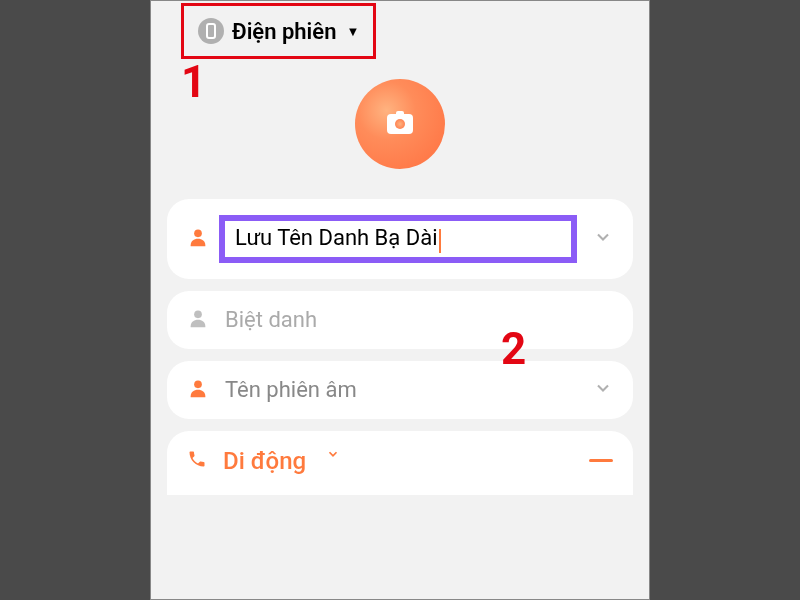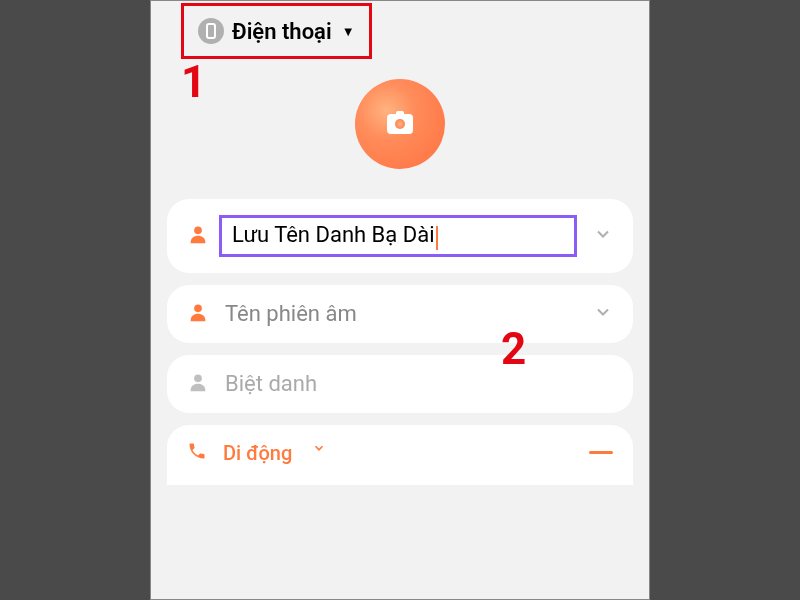--- a/index.html
+++ b/index.html
@@ -135,21 +135,21 @@
       color: #888;
     }
     .field-text.placeholder-light {
       color: #aaa;
     }
     .expand-chevron {
       color: #b0b0b0;
       flex-shrink: 0;
     }
     .name-field-box {
-      border: 3px solid #8b5cf6;
+      border: 6px solid #8b5cf6;
       padding: 4px 10px 4px 10px;
       margin-left: -6px;
       flex: 1;
     }
     .name-field-box .field-text {
       font-size: 22px;
       color: #000;
     }
     .cursor {
       display: inline-block;
@@ -178,21 +178,21 @@
       display: flex;
       align-items: center;
       gap: 16px;
       margin-bottom: 8px;
     }
     .phone-icon {
       flex-shrink: 0;
     }
     .phone-type {
       color: #ff7a3d;
-      font-size: 20px;
+      font-size: 24px;
       font-weight: 500;
       display: flex;
       align-items: flex-start;
       gap: 20px;
       flex: 1;
     }
     .phone-type-chevron {
       color: #ff7a3d;
     }
     .remove-line {
@@ -209,21 +209,21 @@
   </style>
 </head>
 <body>
 
 <div class="phone-frame">
 
   <div class="storage-selector">
     <div class="storage-icon">
       <div class="storage-icon-inner"></div>
     </div>
-    <span class="storage-label">Điện thoại</span>
+    <span class="storage-label">Điện phiên</span>
     <span class="dropdown-arrow">▼</span>
   </div>
 
   <div class="annotation-1">1</div>
 
   <div class="avatar-section">
     <div class="avatar">
       <div class="camera-icon"></div>
     </div>
   </div>
@@ -242,41 +242,41 @@
       <svg width="20" height="20" viewBox="0 0 24 24" fill="none" stroke="#b0b0b0" stroke-width="2.5">
           <polyline points="6 9 12 15 18 9"></polyline>
         </svg>
     </span>
   </div>
 
   <div class="annotation-2">2</div>
 
   <div class="field-row">
     <span class="person-icon">
+      <svg width="22" height="22" viewBox="0 0 24 24" class="person-svg grey">
+          <circle cx="12" cy="8" r="4.2"></circle>
+          <path d="M4 21c0-4.4 3.6-7 8-7s8 2.6 8 7v1H4z"></path>
+        </svg>
+    </span>
+    <span class="field-text placeholder-light">Biệt danh</span>
+  </div>
+
+  <div class="field-row">
+    <span class="person-icon">
       <svg width="22" height="22" viewBox="0 0 24 24" class="person-svg">
           <circle cx="12" cy="8" r="4.2"></circle>
           <path d="M4 21c0-4.4 3.6-7 8-7s8 2.6 8 7v1H4z"></path>
         </svg>
     </span>
     <span class="field-text placeholder">Tên phiên âm</span>
     <span class="expand-chevron">
       <svg width="20" height="20" viewBox="0 0 24 24" fill="none" stroke="#b0b0b0" stroke-width="2.5">
           <polyline points="6 9 12 15 18 9"></polyline>
         </svg>
     </span>
-  </div>
-
-  <div class="field-row">
-    <span class="person-icon">
-      <svg width="22" height="22" viewBox="0 0 24 24" class="person-svg grey">
-          <circle cx="12" cy="8" r="4.2"></circle>
-          <path d="M4 21c0-4.4 3.6-7 8-7s8 2.6 8 7v1H4z"></path>
-        </svg>
-    </span>
-    <span class="field-text placeholder-light">Biệt danh</span>
   </div>
 
   <div class="phone-section">
     <div class="phone-header">
       <span class="phone-icon">
         <svg width="20" height="20" viewBox="0 0 24 24" fill="#ff7a3d">
             <path d="M6.6 10.8c1.4 2.8 3.8 5.2 6.6 6.6l2.2-2.2c.3-.3.7-.4 1-.2 1.2.4 2.4.6 3.6.6.6 0 1 .4 1 1V20c0 .6-.4 1-1 1C10.6 21 3 13.4 3 4c0-.6.4-1 1-1h3.4c.6 0 1 .4 1 1 0 1.2.2 2.4.6 3.6.1.3 0 .7-.2 1l-2.2 2.2z"></path>
           </svg>
       </span>
       <span class="phone-type">

